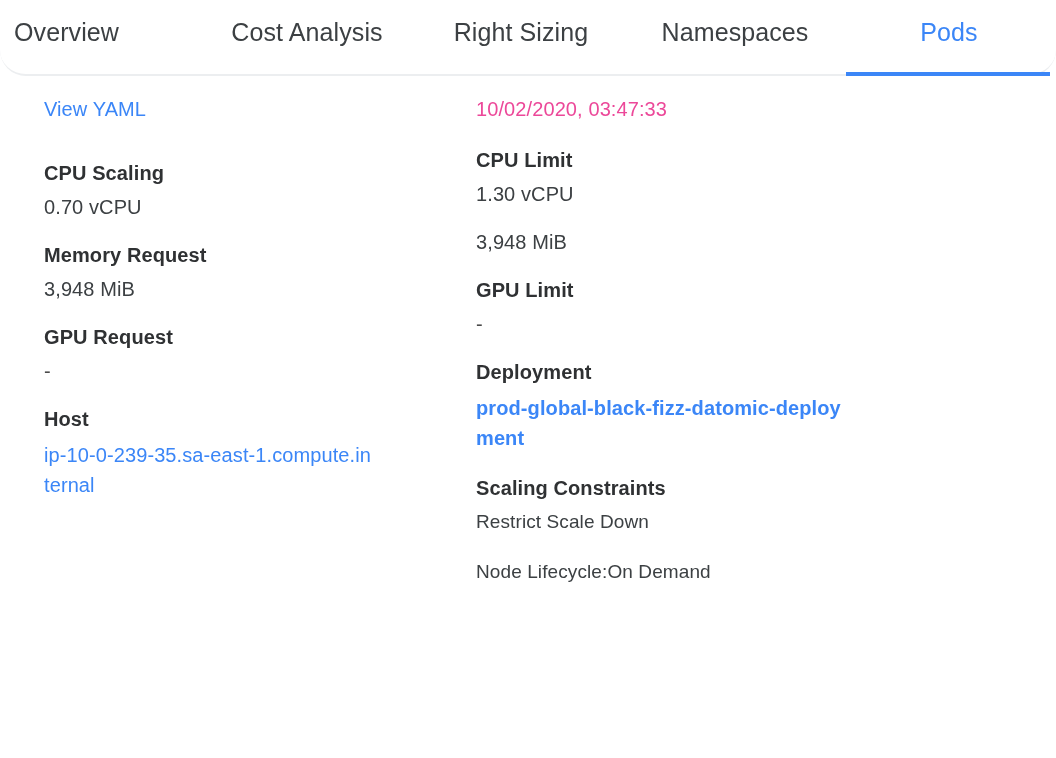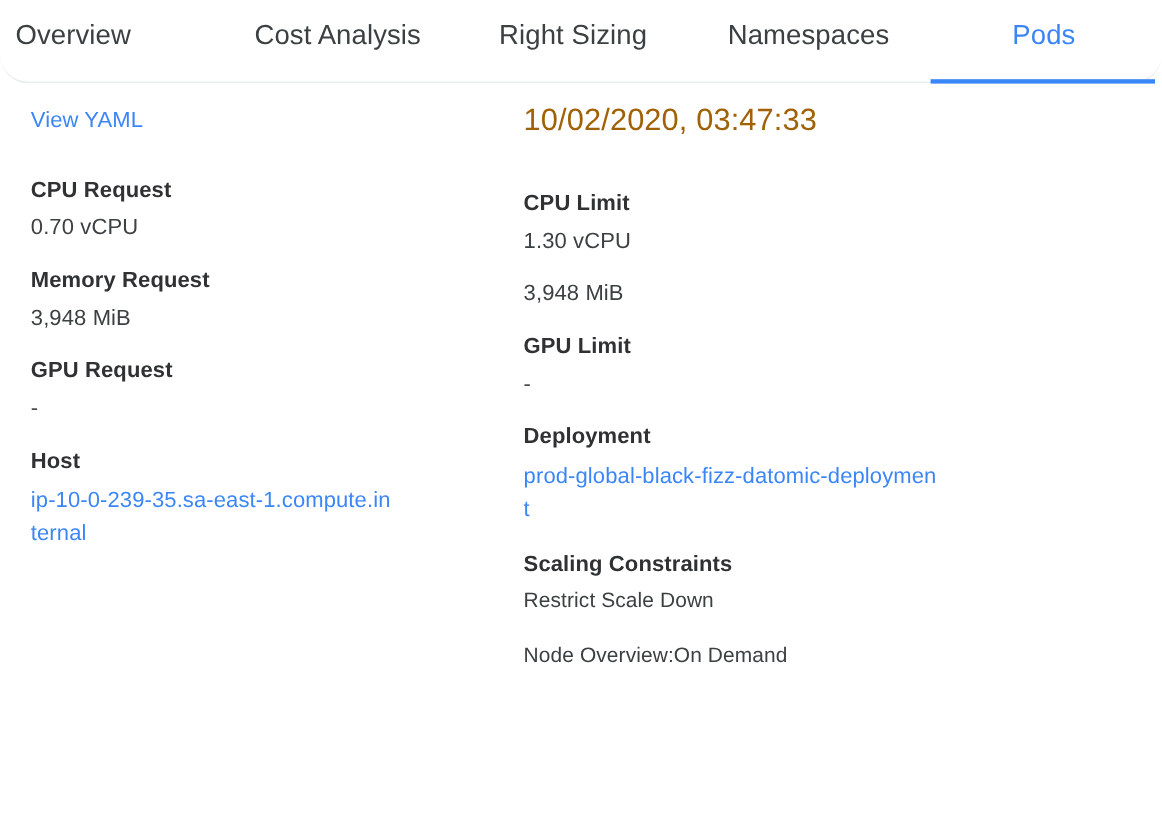--- a/index.html
+++ b/index.html
@@ -63,21 +63,21 @@
   .content {
     position: relative;
     display: flex;
     padding-top: 18px;
   }
   .col {
     box-sizing: border-box;
   }
   .col-left {
     width: 466px;
-    padding-left: 28px;
+    padding-left: 44px;
   }
   .col-right {
     width: 500px;
     padding-left: 10px;
   }
 
   .field {
     margin-bottom: 22px;
   }
 
@@ -106,28 +106,29 @@
     cursor: pointer;
     display: block;
   }
   .link.wrap-host {
     width: 330px;
     word-break: break-all;
   }
   .link.wrap-deploy {
     width: 380px;
     word-break: break-all;
+    font-weight: bold;
   }
 
   .top-link { margin-bottom: 36px; }
   .top-stamp {
-    font-size: 28px;
+    font-size: 20px;
     line-height: 30px;
-    color: #a16207;
-    margin-bottom: 48px;
+    color: #ec4899;
+    margin-bottom: 23px;
     letter-spacing: 0.1px;
   }
 
   .constraint-line {
     font-size: 19px;
     line-height: 26px;
     color: #3c4043;
     margin-bottom: 24px;
     letter-spacing: 0.1px;
   }
@@ -155,21 +156,21 @@
 
 <div class="content">
 
   <div class="col col-left">
 
     <div class="top-link">
       <a class="link">View YAML</a>
     </div>
 
     <div class="field">
-      <div class="field-label">CPU Request</div>
+      <div class="field-label">CPU Scaling</div>
       <div class="field-value">0.70 vCPU</div>
     </div>
 
     <div class="field">
       <div class="field-label">Memory Request</div>
       <div class="field-value">3,948 MiB</div>
     </div>
 
     <div class="field">
       <div class="field-label">GPU Request</div>
@@ -202,18 +203,18 @@
     </div>
 
     <div class="field">
       <div class="field-label">Deployment</div>
       <a class="link wrap-deploy">prod-global-black-fizz-datomic-deployment</a>
     </div>
 
     <div class="field">
       <div class="field-label">Scaling Constraints</div>
       <div class="constraint-line">Restrict Scale Down</div>
-      <div class="constraint-line">Node Overview:On Demand</div>
+      <div class="constraint-line">Node Lifecycle:On Demand</div>
     </div>
 
   </div>
 
 </div>
 
 </body></html>

